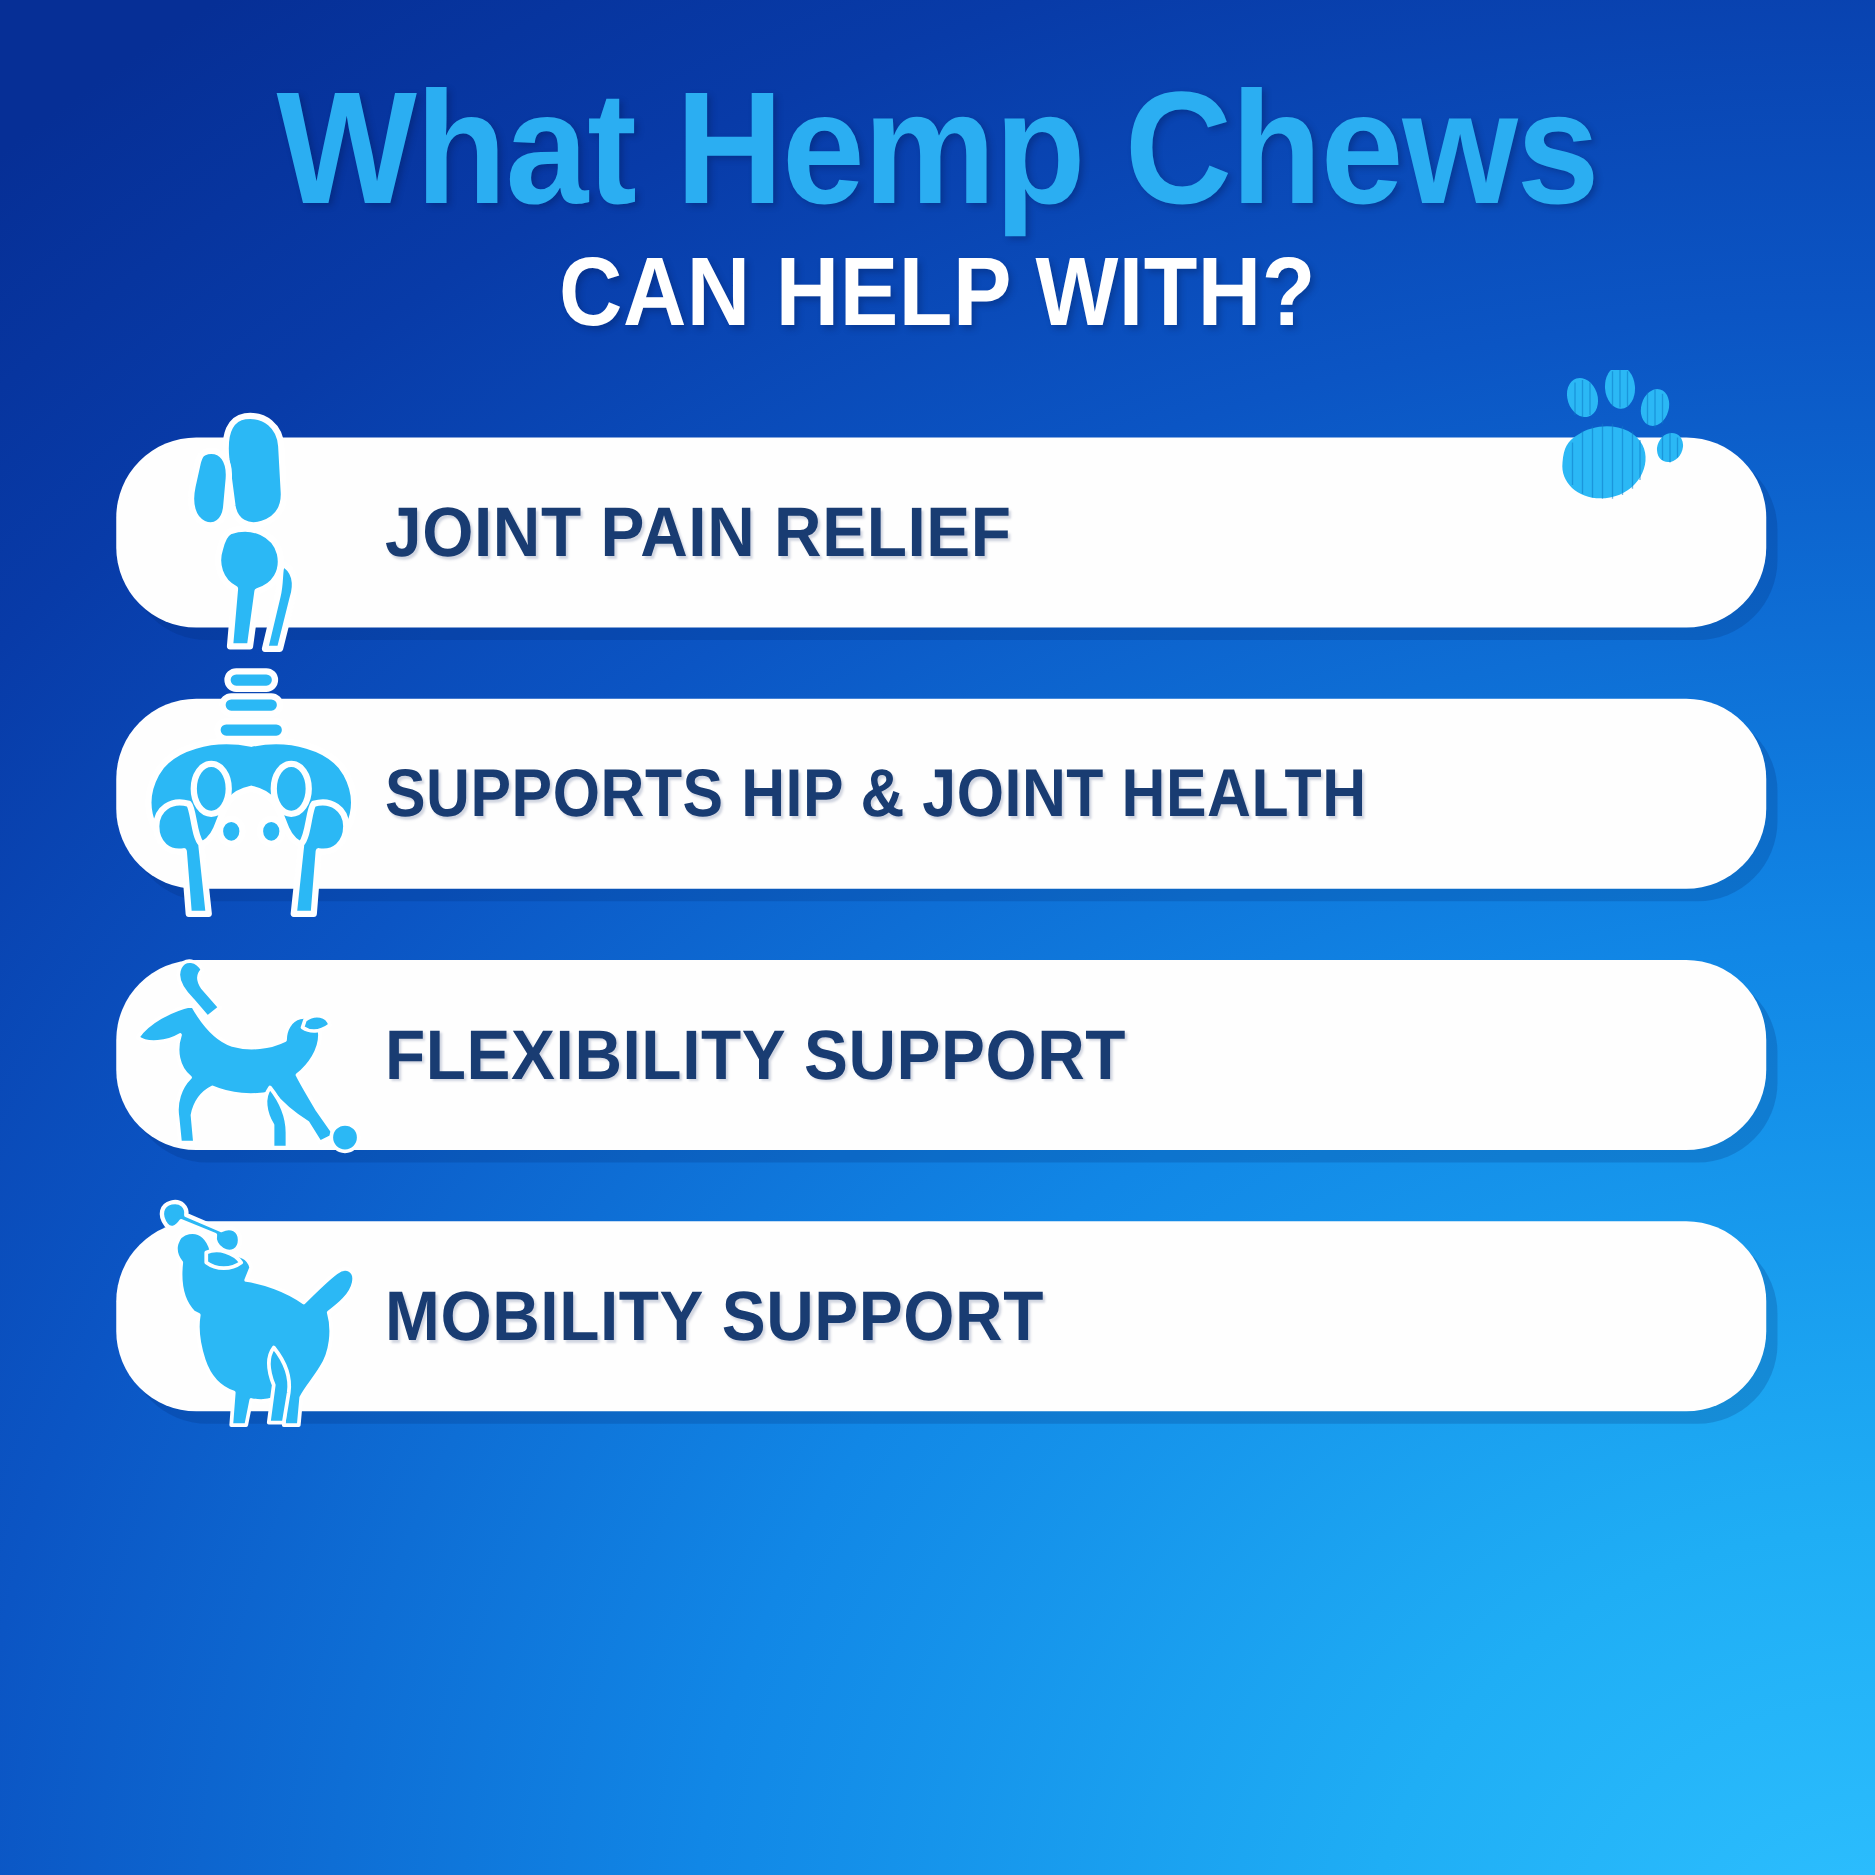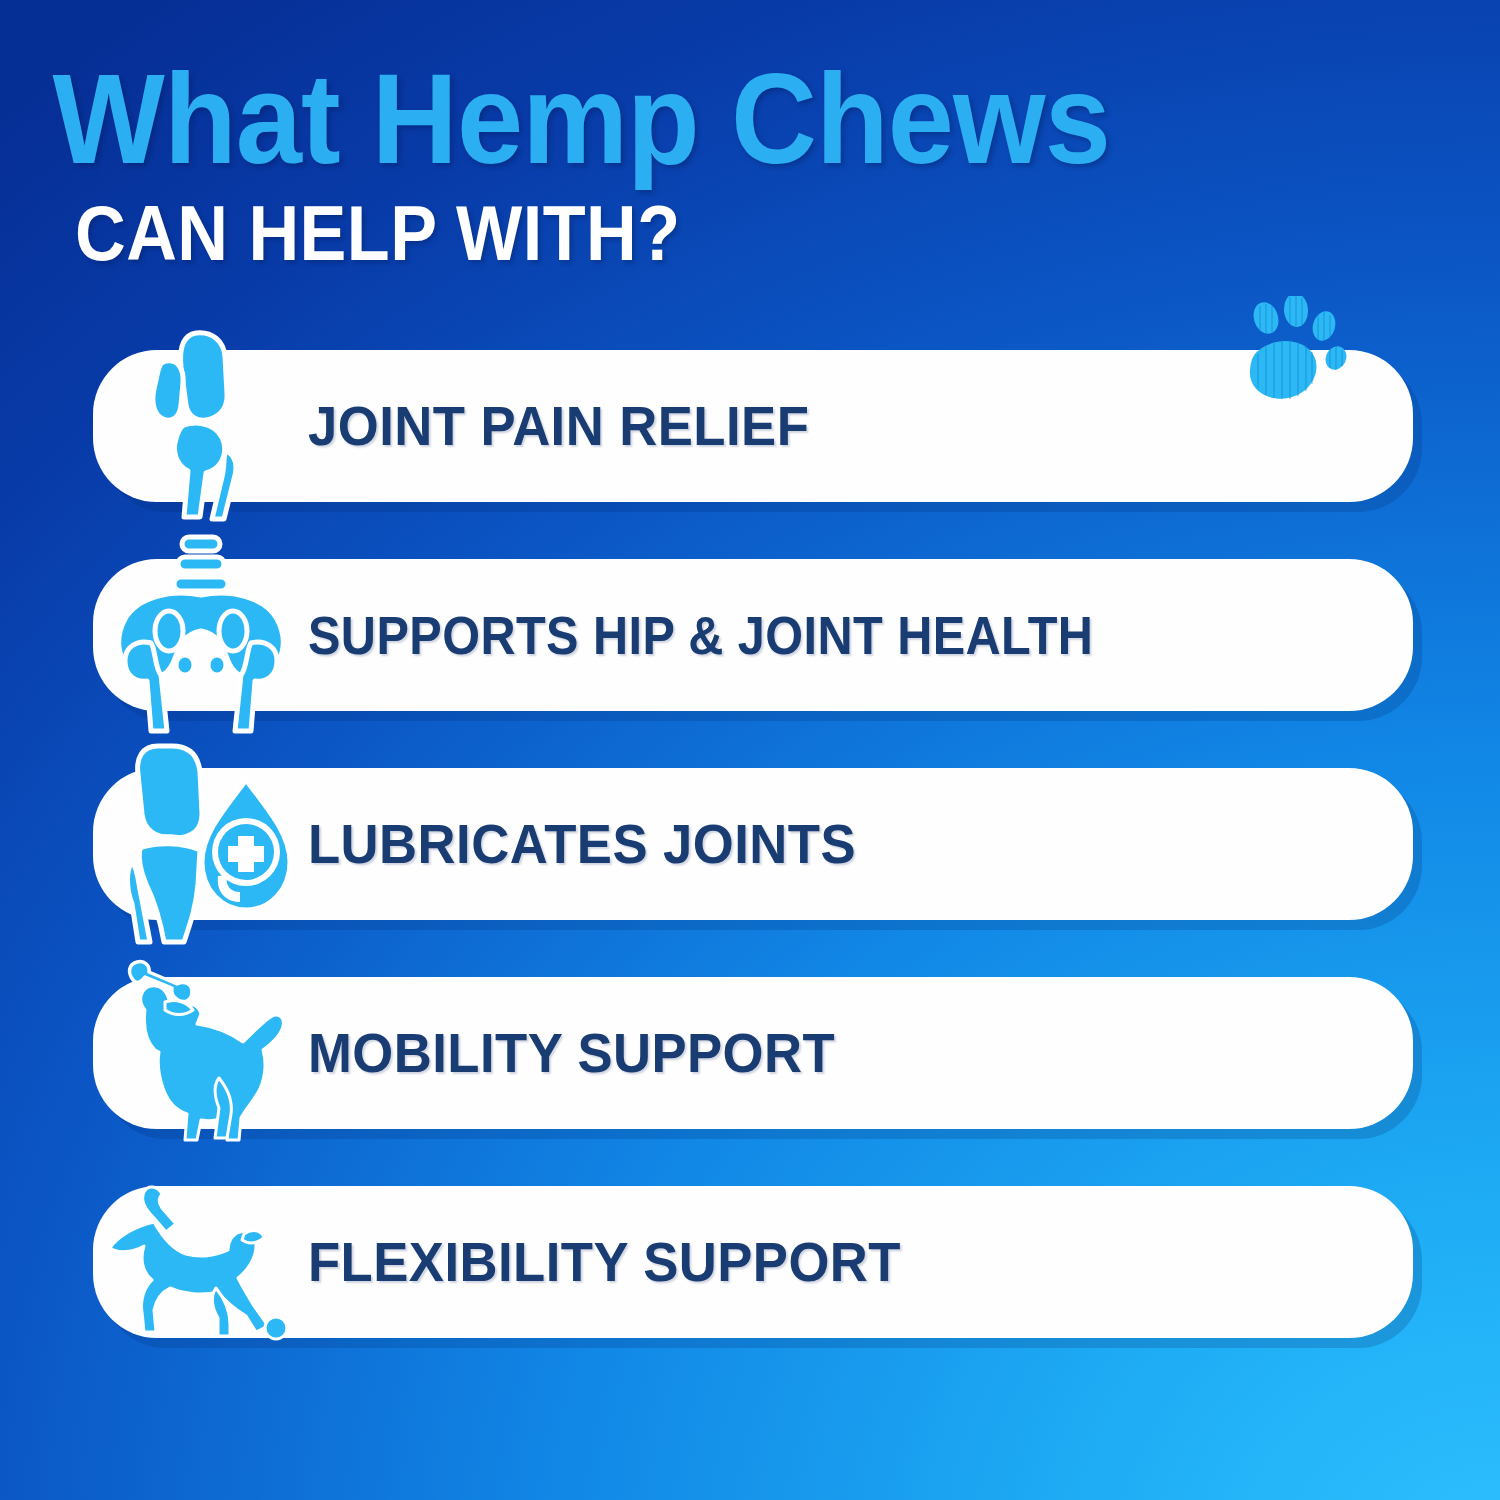--- a/index.html
+++ b/index.html
@@ -15,21 +15,21 @@
     width:1500px; height:1500px;
     background:
       radial-gradient(ellipse 150% 130% at 100% 105%, #2EC0FF 0%, #1FAEF5 18%, #1187E6 42%, #0B55C4 68%, #083BA8 86%, #062F96 100%);
     overflow:hidden;
   }
 
   
   .headline{
     position:absolute;
     top:58px; left:0; right:0;
-    text-align:left;
+    text-align:center;
   }
   .headline-main{
     display:block;
     font-family:"Liberation Sans", sans-serif;
     font-weight:bold;
     font-size:128px;
     line-height:0.95;
     letter-spacing:-1px;
     color:#2BAEF2;
     transform:scaleX(0.93);
@@ -194,47 +194,57 @@
             <ellipse cx="106" cy="130" rx="9" ry="10"></ellipse>
 
             <path d="M40 108 C26 104 14 112 14 126 C14 140 24 148 36 146 L40 196 L56 196 L50 140 C44 134 44 112 40 108 Z"></path>
             <path d="M140 108 C154 104 166 112 166 126 C166 140 156 148 144 146 L140 196 L124 196 L130 140 C136 134 136 112 140 108 Z"></path>
           </g>
         </svg>
       </div>
       <div class="row-label tight">SUPPORTS HIP &amp; JOINT HEALTH</div>
     </div>
 
-    <div class="row">
-      <div class="pill"></div>
-      <div class="icon-slot">
-        <svg viewBox="0 0 190 200" width="190" height="200">
-          <g fill="#2BB8F5" stroke="#FFFFFF" stroke-width="5" stroke-linejoin="round" stroke-linecap="round">
-
-            <path d="M52 2 C36 2 30 14 32 30 L36 70 C38 86 50 94 68 94 C86 94 96 86 96 70 L94 28 C92 10 82 2 66 2 Z"></path>
-
-            <path d="M32 96 C48 88 76 88 96 98 C78 110 48 110 32 96 Z" fill="#FFFFFF" stroke="none"></path>
-
-            <path d="M34 104 C50 98 76 98 94 106 L92 140 C90 164 84 180 78 198 L58 198 C54 176 48 156 40 140 C34 126 32 114 34 104 Z"></path>
-
-            <path d="M26 118 C20 126 20 144 26 160 L32 198 L44 198 L36 156 C32 138 32 124 26 118 Z"></path>
-          </g>
-
-          <g>
-            <path d="M140 36 C166 70 184 92 184 118 C184 146 164 166 140 166 C116 166 96 146 96 118 C96 92 114 70 140 36 Z" fill="#2BB8F5" stroke="#FFFFFF" stroke-width="5"></path>
-            <circle cx="140" cy="108" r="34" fill="#FFFFFF"></circle>
-            <circle cx="140" cy="108" r="28" fill="#2BB8F5"></circle>
-            <path d="M132 92 h16 v10 h10 v16 h-10 v10 h-16 v-10 h-10 v-16 h10 Z" fill="#FFFFFF"></path>
-            <path d="M112 132 C110 148 120 158 134 158 l0 -10 C124 148 119 141 121 131 Z" fill="#FFFFFF"></path>
-          </g>
-        </svg>
-      </div>
-      <div class="row-label">LUBRICATES JOINTS</div>
-    </div>
-
+
+
+    <div class="row">
+      <div class="pill"></div>
+      <div class="icon-slot">
+        <svg viewBox="0 0 210 160" width="210" height="160">
+          <g fill="#2BB8F5" stroke="#FFFFFF" stroke-width="3" stroke-linejoin="round" stroke-linecap="round">
+
+            <path d="M66 12 C62 4 52 2 48 10 C44 18 50 28 58 36 L70 50 L80 42 L66 26 C62 20 62 16 66 12 Z"></path>
+
+            <path d="M58 40
+                     C40 44 22 54 14 66
+                     C22 72 38 70 48 64
+                     C44 76 46 90 56 98
+                     C48 106 44 118 46 130
+                     L48 150 L60 150 L58 128
+                     C60 118 66 110 74 106
+                     C88 112 106 114 122 110
+                     C130 120 140 128 150 134
+                     L160 150 L172 144 L158 124
+                     C152 114 146 104 142 96
+                     C152 88 160 76 160 64
+                     C160 54 152 48 144 50
+                     C136 52 132 60 132 68
+                     C120 74 104 76 90 72
+                     C78 68 68 58 58 40 Z"></path>
+
+            <path d="M148 52 C156 46 166 48 168 56 C160 62 152 62 146 58 Z"></path>
+
+            <path d="M120 106 C128 116 134 128 134 142 L134 154 L122 154 L122 136 C116 126 114 114 120 106 Z"></path>
+          </g>
+
+          <circle cx="180" cy="146" r="11" fill="#2BB8F5" stroke="#FFFFFF" stroke-width="3"></circle>
+        </svg>
+      </div>
+      <div class="row-label">FLEXIBILITY SUPPORT</div>
+    </div>
 
     <div class="row">
       <div class="pill"></div>
       <div class="icon-slot">
         <svg viewBox="0 0 200 190" width="200" height="190">
 
           <g fill="#2BB8F5" stroke="#FFFFFF" stroke-width="3.5" stroke-linejoin="round">
             <path d="M32 22 C26 14 28 6 36 4 C44 2 49 8 48 14 L76 26 C84 22 91 26 91 34 C91 42 84 46 77 42 C72 39 70 34 71 30 L44 19 C40 25 35 26 32 22 Z"></path>
           </g>
 
@@ -265,50 +275,14 @@
 
             <path d="M64 44 C74 40 86 44 92 52 C84 58 72 58 64 52 Z" fill="#2BB8F5"></path>
 
             <path d="M118 120 C126 130 132 142 130 156 L126 180 L114 180 L118 150 C114 140 112 128 118 120 Z"></path>
           </g>
         </svg>
       </div>
       <div class="row-label">MOBILITY SUPPORT</div>
     </div>
 
-    <div class="row">
-      <div class="pill"></div>
-      <div class="icon-slot">
-        <svg viewBox="0 0 210 160" width="210" height="160">
-          <g fill="#2BB8F5" stroke="#FFFFFF" stroke-width="3" stroke-linejoin="round" stroke-linecap="round">
-
-            <path d="M66 12 C62 4 52 2 48 10 C44 18 50 28 58 36 L70 50 L80 42 L66 26 C62 20 62 16 66 12 Z"></path>
-
-            <path d="M58 40
-                     C40 44 22 54 14 66
-                     C22 72 38 70 48 64
-                     C44 76 46 90 56 98
-                     C48 106 44 118 46 130
-                     L48 150 L60 150 L58 128
-                     C60 118 66 110 74 106
-                     C88 112 106 114 122 110
-                     C130 120 140 128 150 134
-                     L160 150 L172 144 L158 124
-                     C152 114 146 104 142 96
-                     C152 88 160 76 160 64
-                     C160 54 152 48 144 50
-                     C136 52 132 60 132 68
-                     C120 74 104 76 90 72
-                     C78 68 68 58 58 40 Z"></path>
-
-            <path d="M148 52 C156 46 166 48 168 56 C160 62 152 62 146 58 Z"></path>
-
-            <path d="M120 106 C128 116 134 128 134 142 L134 154 L122 154 L122 136 C116 126 114 114 120 106 Z"></path>
-          </g>
-
-          <circle cx="180" cy="146" r="11" fill="#2BB8F5" stroke="#FFFFFF" stroke-width="3"></circle>
-        </svg>
-      </div>
-      <div class="row-label">FLEXIBILITY SUPPORT</div>
-    </div>
-
   </div>
 </div>
 
 </body></html>

